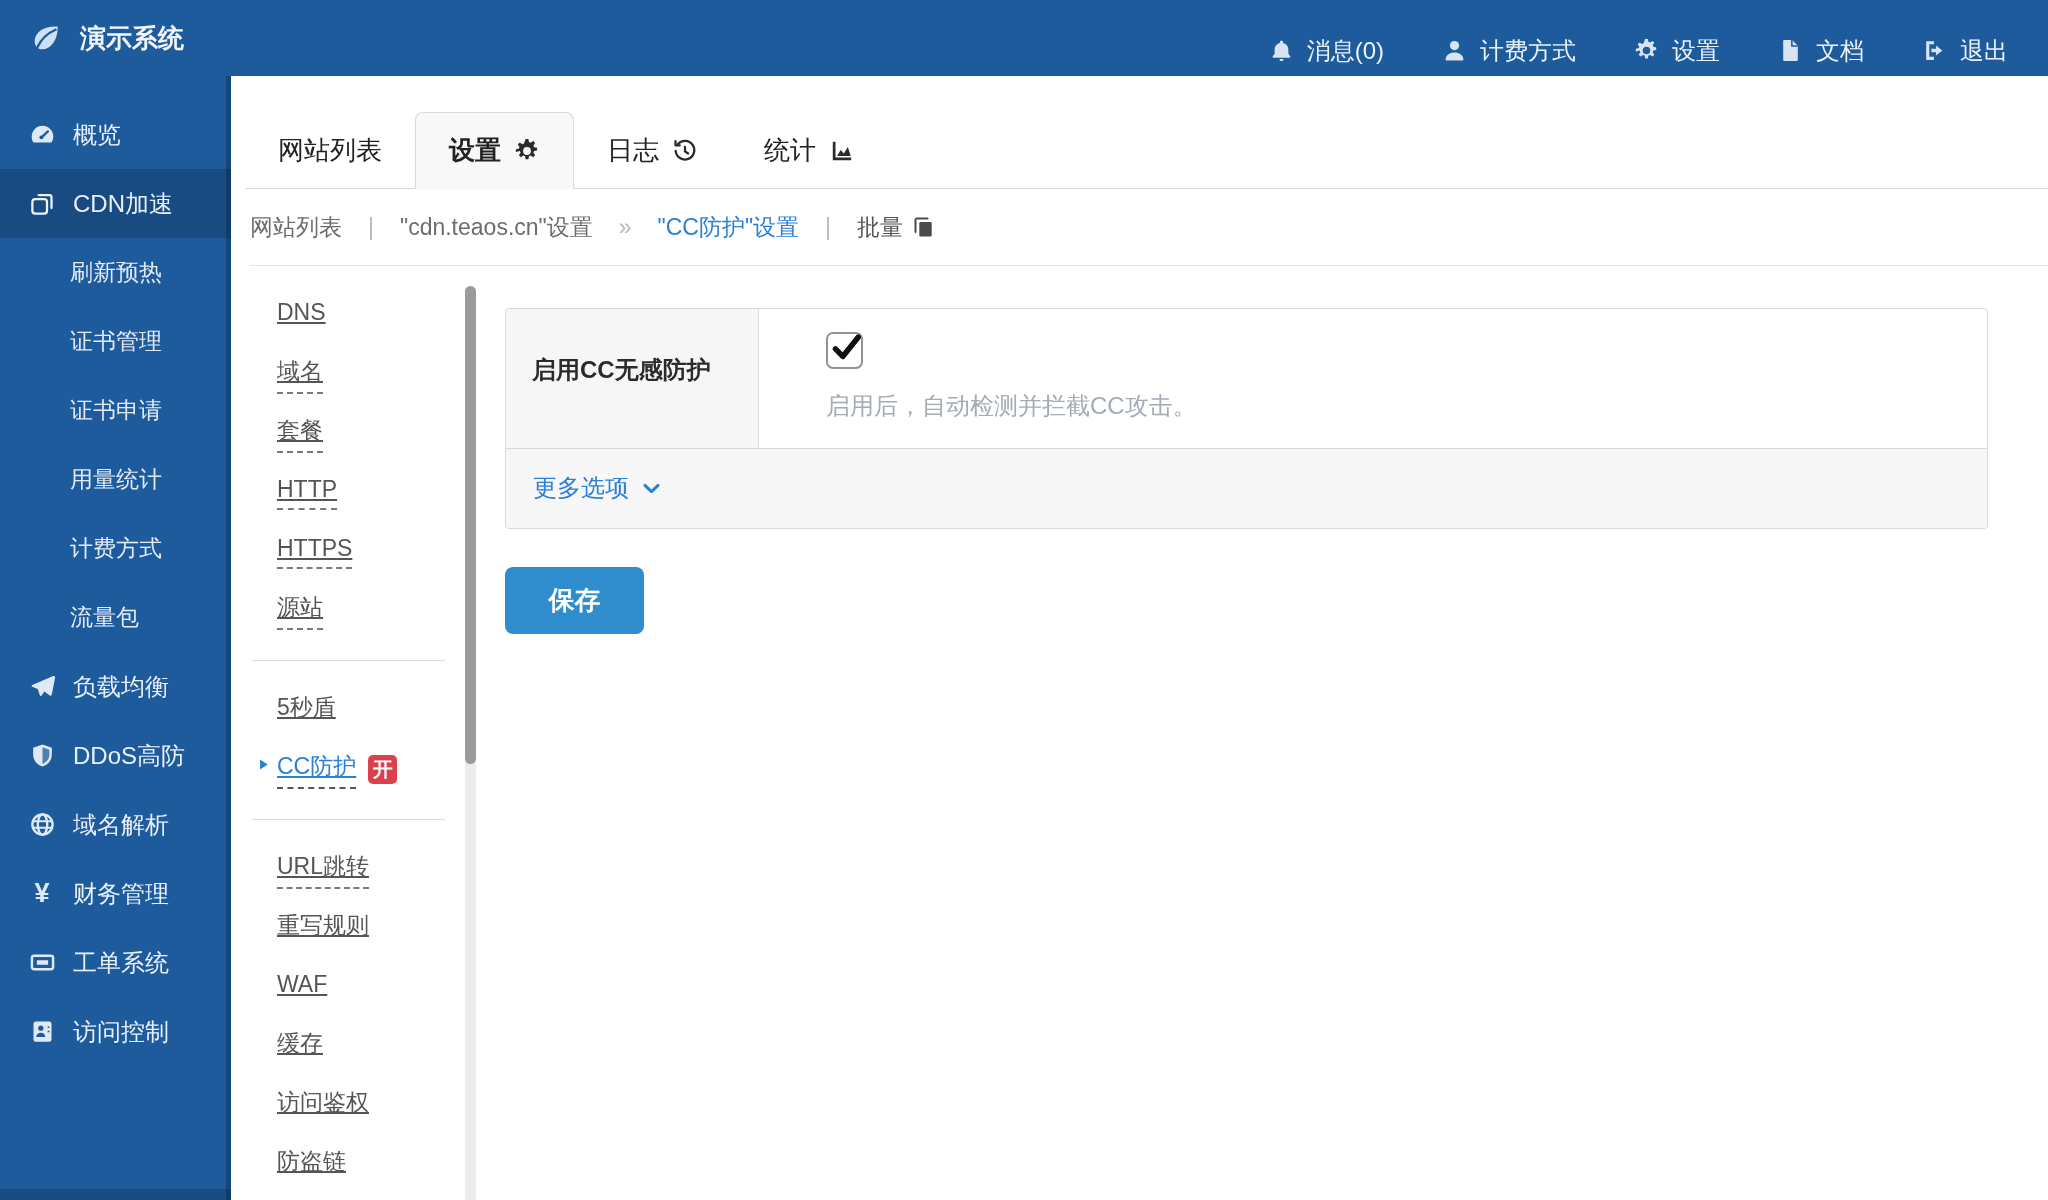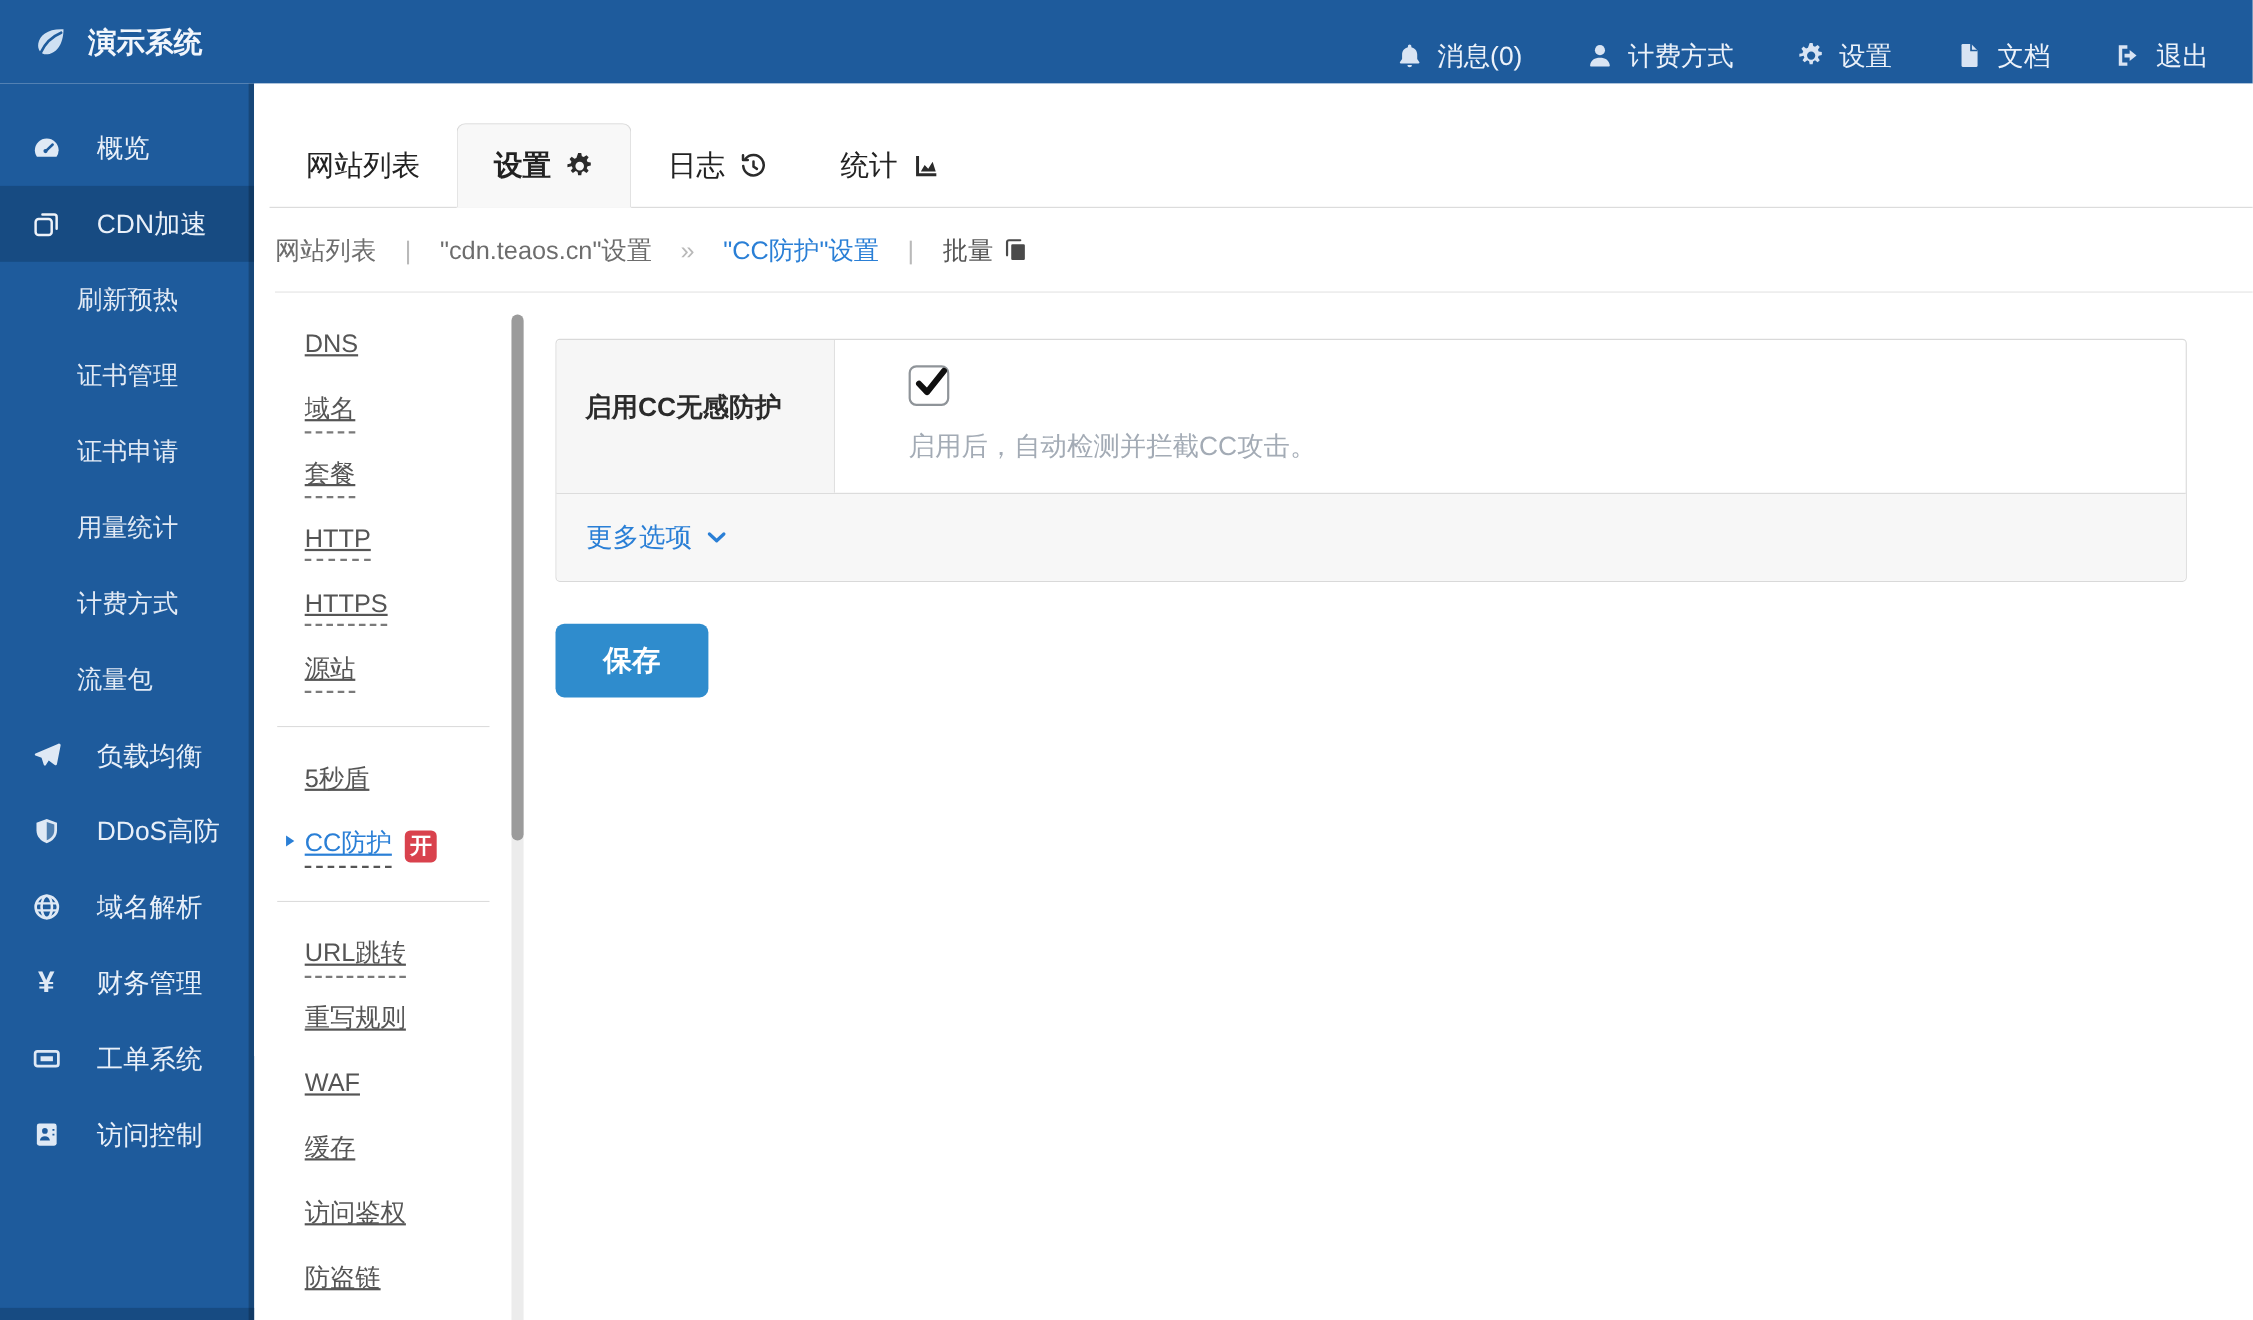--- a/index.html
+++ b/index.html
@@ -25,21 +25,21 @@
   .topnav-item { display:flex; align-items:center; gap:13px; font-size:24px; color:#ecf2fa; cursor:pointer;margin-top:25px; }
   .topnav-item .icon svg { width:25px; height:25px; }
 
   
   .sidebar {
     position:absolute; top:76px; left:0; width:231px; height:1124px;
     background:#1e5b9c; color:#e9f0f9;
   }
   .sidebar::after { content:""; position:absolute; top:0; right:0; width:5px; height:100%; background:rgba(0,0,0,0.22); }
   .side-nav { padding-top:24px; }
-  .side-item { height:69px; display:flex; align-items:center; gap:32px; padding-left:28px; font-size:24px; cursor:pointer; }
+  .side-item { height:69px; display:flex; align-items:center; gap:17px; padding-left:28px; font-size:24px; cursor:pointer; }
   .side-item .icon { width:28px; }
   .side-item .icon svg { width:27px; height:27px; }
   .side-item.active { background:#174b82; }
   .side-item.sub { padding-left:70px; font-size:23px; color:#e2eaf5; }
   .side-strip { position:absolute; bottom:0; left:0; width:100%; height:11px; background:#174b82; }
 
   
   .main { position:absolute; top:76px; left:231px; width:1817px; height:884px; background:#fff; }
 
   .tabbar { height:113px; margin-left:14px; display:flex; align-items:flex-end; border-bottom:1px solid #d9d9d9; }

